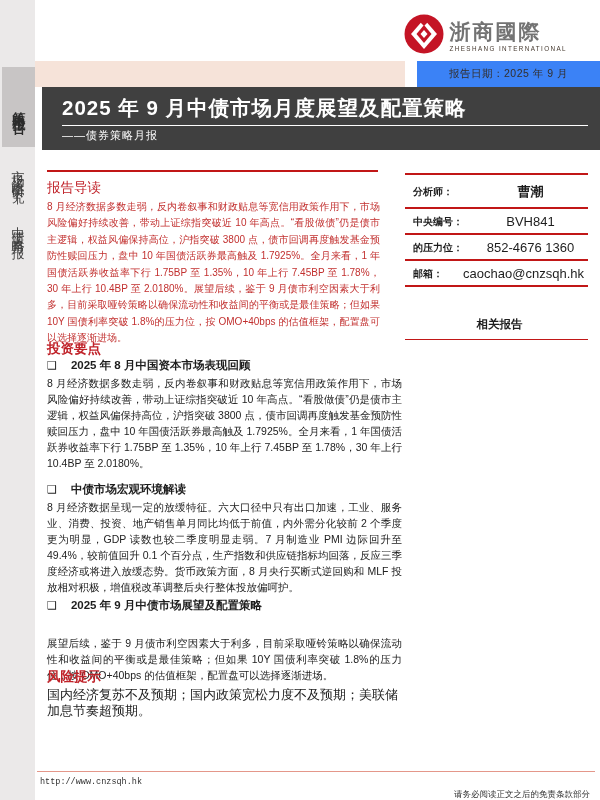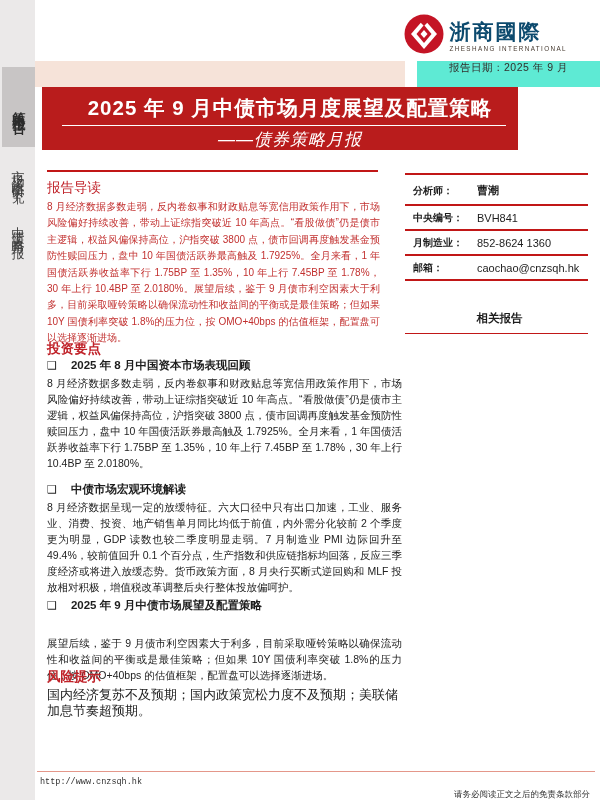--- a/index.html
+++ b/index.html
@@ -19,32 +19,32 @@
     writing-mode:vertical-rl; text-orientation:mixed; font-size:13px; font-weight:bold;
     color:#2b2b2b; letter-spacing:3px;
   }
   .side-series { position:absolute; left:0; top:160px; width:35px; display:flex; justify-content:center; }
   .side-series span {
     writing-mode:vertical-rl; text-orientation:mixed; font-size:13px; color:#3d3d3d; letter-spacing:4px;
   }
   
   .logo { position:absolute; right:33px; top:14px; display:flex; align-items:center; gap:6px; }
   .logo-text { display:flex; flex-direction:column; }
-  .logo-cn { font-size:21px; font-weight:bold; color:#0c4a6e; letter-spacing:2px; line-height:1.1; }
+  .logo-cn { font-size:21px; font-weight:bold; color:#737373; letter-spacing:2px; line-height:1.1; }
   .logo-en { font-size:6.3px; color:#44382e; letter-spacing:1.4px; margin-top:1px; }
   
   .band-left  { position:absolute; left:35px;  top:61px; width:370px; height:26px; background:#f6e3d9; }
-  .band-right { position:absolute; left:417px; top:61px; width:183px; height:26px; background:#5eead4;
-                display:flex; justify-content:center; }
+  .band-right { position:absolute; left:417px; top:61px; width:183px; height:26px; background:#3b82f6;
+                display:flex; align-items:center; justify-content:center; }
   .band-right span { font-size:10.5px; color:#332f2c; letter-spacing:0.5px; }
   
-  .banner { position:absolute; left:42px; top:87px; width:476px; height:63px; background:#b91c1c; color:#fff;text-align:center; }
+  .banner { position:absolute; left:42px; top:87px; width:558px; height:63px; background:#404040; color:#fff; }
   .banner-title { margin:7px 0 0 20px; font-size:20.5px; font-weight:bold; letter-spacing:1px; }
   .banner-rule { margin:3px 12px 0 20px; border-top:1.5px solid #fff; }
-  .banner-sub { margin:2px 0 0 20px; font-size:17px; letter-spacing:1px;font-style:italic; }
+  .banner-sub { margin:2px 0 0 20px; font-size:11px; letter-spacing:1px; }
   
   .guide-rule { position:absolute; left:47px; top:170px; width:331px; border-top:2px solid #c11717; }
   .guide-heading { position:absolute; left:47px; top:179px; font-size:13.5px; font-weight:normal; color:#c02229; }
   .guide-body {
     position:absolute; left:47px; top:199px; width:333px; font-size:10px; line-height:16.4px;
     color:#c2302f; text-align:justify;
   }
   
   .points-heading { position:absolute; left:47px; top:340px; font-size:13.5px; font-weight:bold; color:#c02229; }
   .point-title { position:absolute; left:47px; width:355px; font-size:11.5px; font-weight:bold; color:#1d1d1d; }
@@ -57,21 +57,21 @@
   .pb1 { top:375px; } .pb2 { top:499px; } .pb3 { top:615px;margin-top:20px; }
   
   .risk-heading { position:absolute; left:47px; top:668px; font-size:13.5px; font-weight:bold; color:#c02229; }
   .risk-body { position:absolute; left:47px; top:687px; width:360px; font-size:13px; color:#222; line-height:16px; }
   
   .panel { position:absolute; left:405px; top:173px; width:183px; }
   .panel-table { border-top:2px solid #c11717; }
   .prow { display:flex; align-items:center; padding:5px 4px 4px 8px; }
   .prow.first { padding-top:8px; padding-bottom:6px; }
   .plabel { width:64px; font-size:10px; font-weight:bold; color:#1d1d1d; }
-  .pvalue { flex:1; font-size:11px; color:#1d1d1d; }
+  .pvalue { flex:1; text-align:center; font-size:13px; color:#1d1d1d; }
   .pvalue.strong { font-weight:bold; }
   .psep { height:2px; border-top:1px solid #c11717; border-bottom:1px solid #c11717; }
   .related { margin-top:30px; padding-left:6px; font-size:11.5px; font-weight:bold; color:#1d1d1d;text-align:center; }
   .related-rule { margin-top:7px; border-top:1.5px solid #c11717; }
   
   .footer-rule { position:absolute; left:37px; top:771px; width:558px; border-top:1px solid #e4978a; }
   .footer-url { position:absolute; left:40px; top:777px; font-size:8.5px; color:#333;
                 font-family:"Liberation Mono","DejaVu Sans Mono",monospace; }
   .footer-page { position:absolute; left:270px; top:777px; width:60px; text-align:left; font-size:11px; color:#333;margin-top:21px; }
   .footer-disclaimer { position:absolute; right:10px; top:777px; font-size:8.5px; color:#333;margin-top:12px; }
@@ -146,22 +146,22 @@
         <span class="plabel">分析师：</span>
         <span class="pvalue strong">曹潮</span>
       </div>
       <div class="psep"></div>
       <div class="prow">
         <span class="plabel">中央编号：</span>
         <span class="pvalue">BVH841</span>
       </div>
       <div class="psep"></div>
       <div class="prow">
-        <span class="plabel">月制造业：</span>
-        <span class="pvalue">852-8624 1360</span>
+        <span class="plabel">的压力位：</span>
+        <span class="pvalue">852-4676 1360</span>
       </div>
       <div class="psep"></div>
       <div class="prow">
         <span class="plabel">邮箱：</span>
         <span class="pvalue">caochao@cnzsqh.hk</span>
       </div>
       <div class="psep"></div>
     </div>
     <div class="related">相关报告</div>
     <div class="related-rule"></div>

